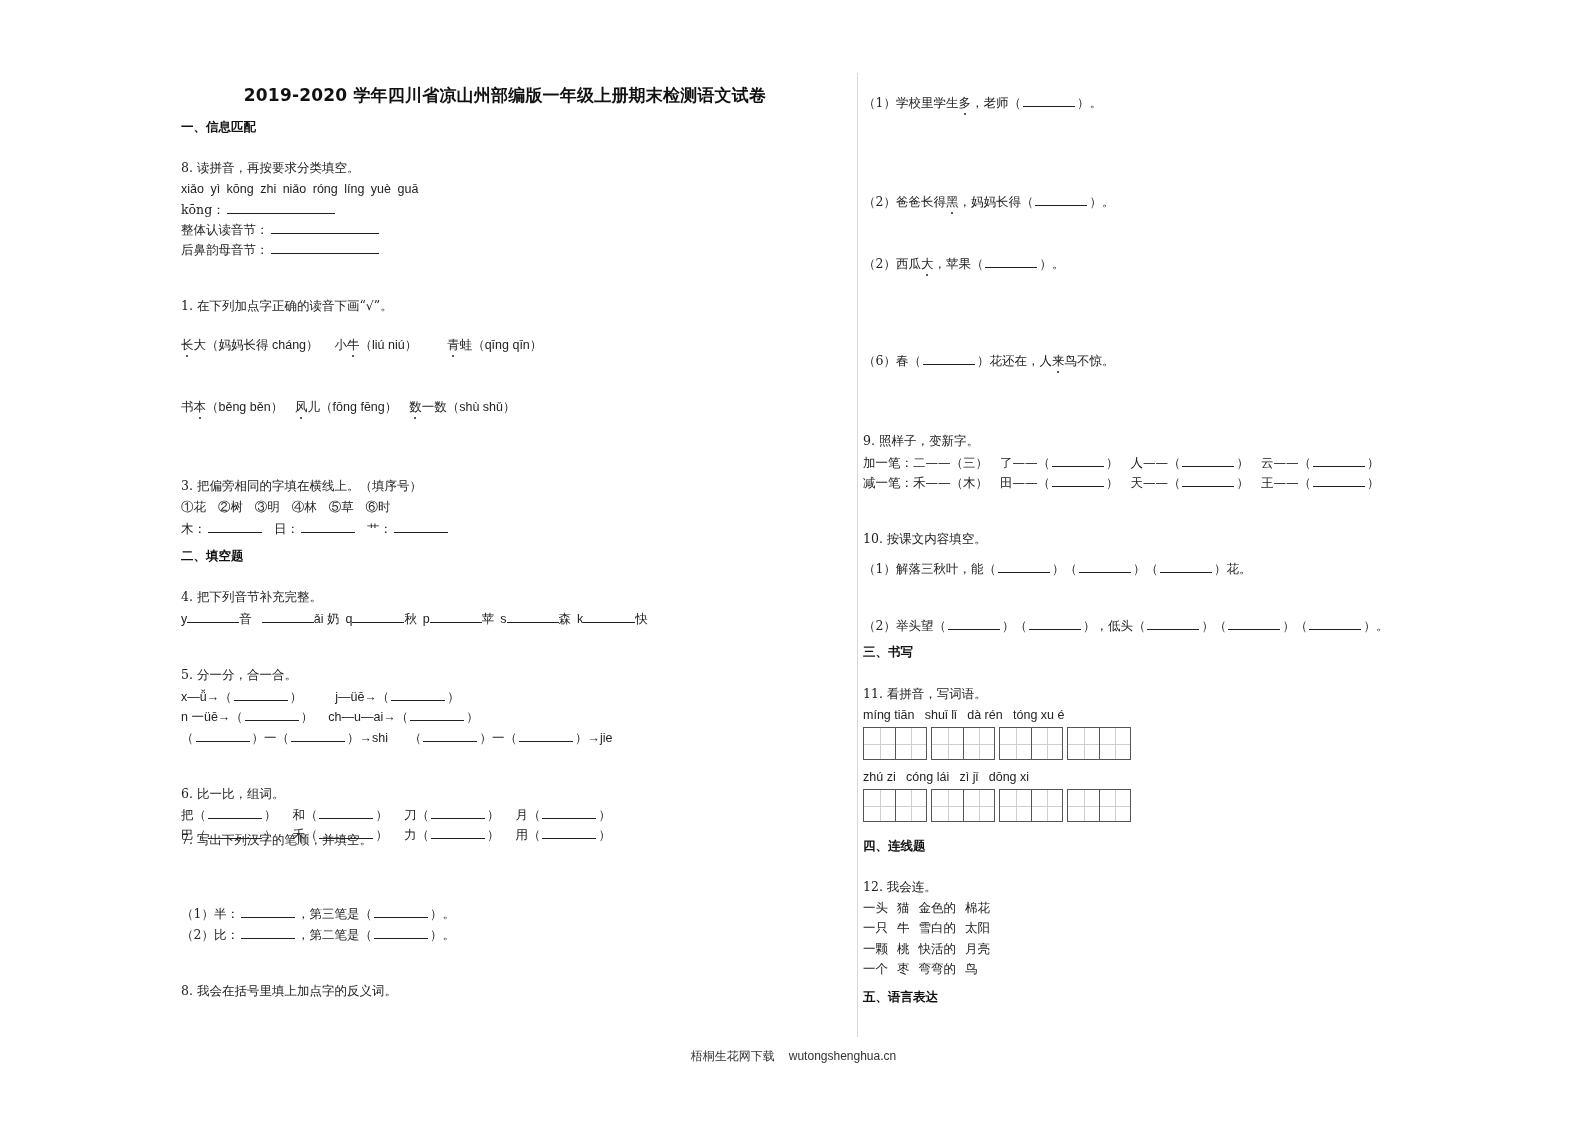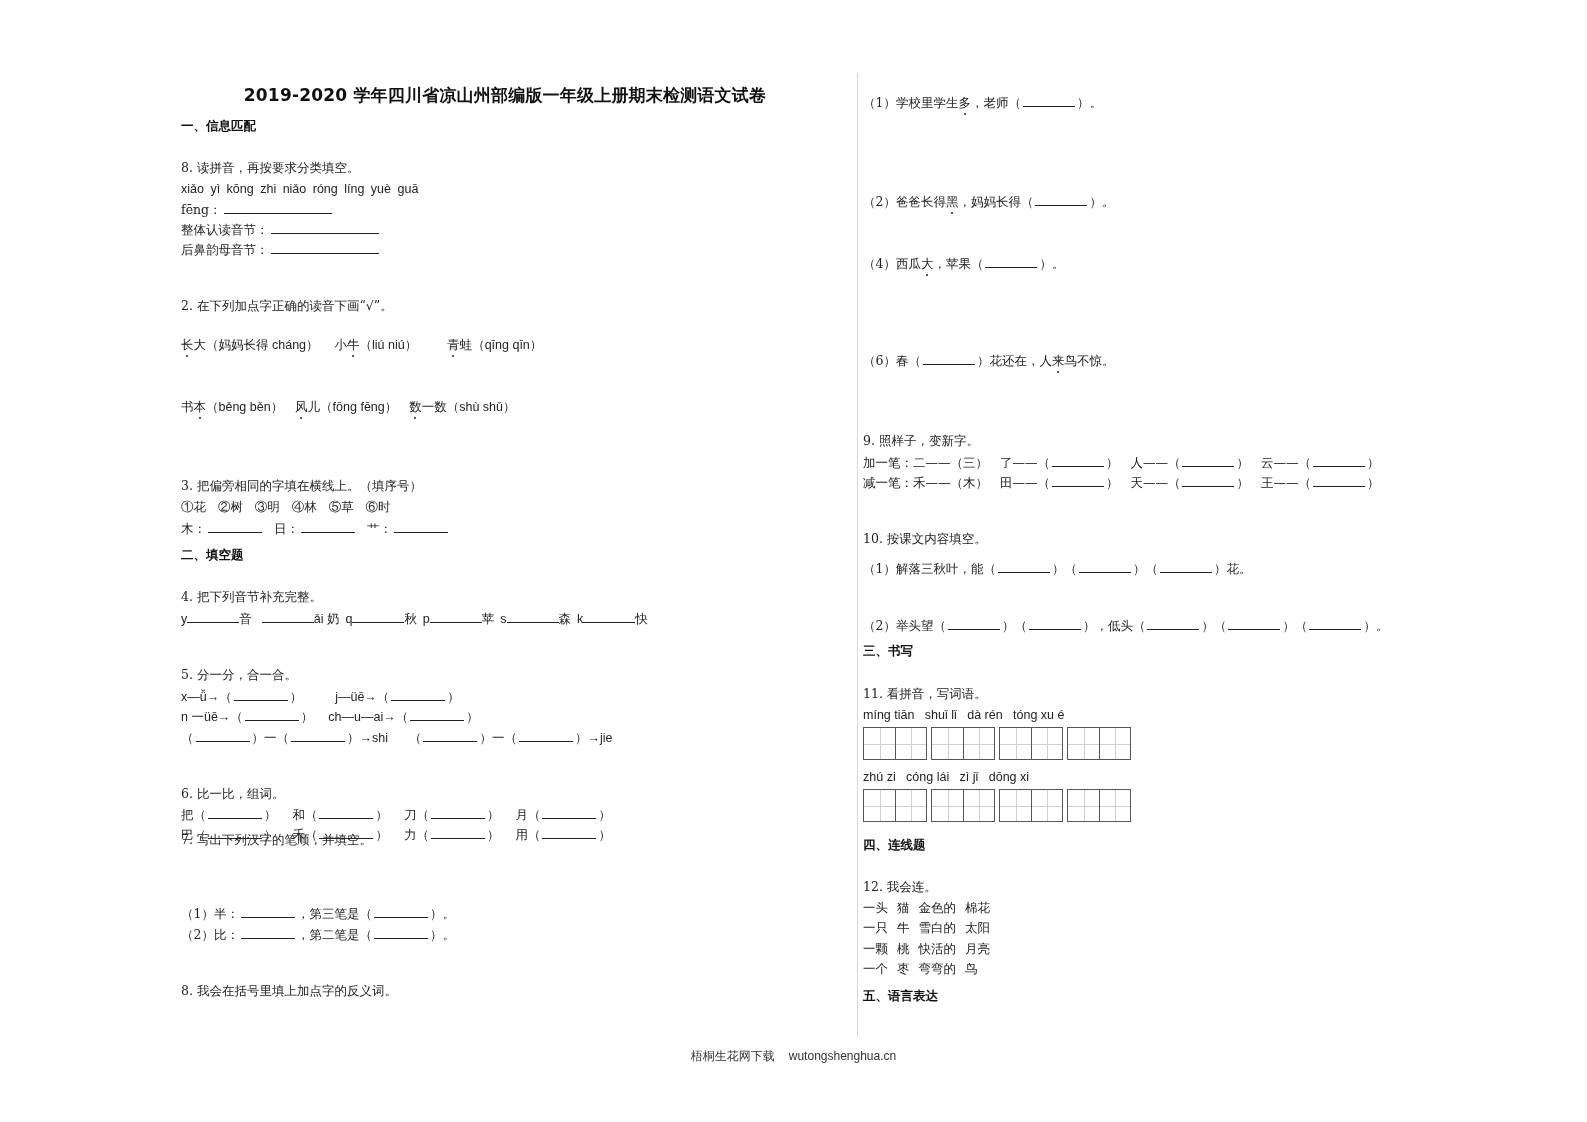--- a/index.html
+++ b/index.html
@@ -13,21 +13,21 @@
     font-family: "DejaVu Sans", "Liberation Sans", sans-serif;
     font-size: 17px; font-weight: bold; color: #111; letter-spacing: 0.2px;
   }
   .col { position: absolute; top: 0; }
   .col-left { left: 181px; width: 650px; }
   .col-right { left: 863px; width: 560px; }
   .ln {
     position: absolute; white-space: nowrap; font-size: 12.5px; line-height: 16px;
   }
   .ln.sec {
-    font-family: Liberation Mono, monospace; font-weight: bold; font-size: 12.5px; color: #111;
+    font-family: Liberation Serif, serif; font-weight: bold; font-size: 12.5px; color: #111;
   }
   .latin { font-family: "Liberation Sans", "DejaVu Sans", sans-serif; }
   .blank { display: inline-block; border-bottom: 1px solid #222; height: 12px; vertical-align: baseline; margin: 0 2px; }
   .dot { position: relative; }
   .dot::after {
     content: ""; position: absolute; left: 50%; bottom: -5px; width: 2px; height: 2px;
     background: #222; border-radius: 50%; transform: translateX(-50%);
   }
   .gap { display: inline-block; }
   .divider {
@@ -58,30 +58,30 @@
 
 <div class="divider"></div>
 
 <div class="col col-left">
 
   <div class="ln sec" style="top:119px">一、信息匹配</div>
 
   <div class="ln" style="top:160px">8. 读拼音，再按要求分类填空。</div>
   <div class="ln latin" style="top:181px; word-spacing:3px">xiǎo  yì  kōng  zhi  niǎo  róng  líng  yuè  guā</div>
   <div class="ln" style="top:201px">
-    <span>fēng：</span><span class="blank" style="width:108px"></span>
+    <span>kōng：</span><span class="blank" style="width:108px"></span>
   </div>
   <div class="ln" style="top:221px">
     <span>整体认读音节：</span><span class="blank" style="width:108px"></span>
   </div>
   <div class="ln" style="top:241px">
     <span>后鼻韵母音节：</span><span class="blank" style="width:108px"></span>
   </div>
 
-  <div class="ln" style="top:298px">2. 在下列加点字正确的读音下画“√”。</div>
+  <div class="ln" style="top:298px">1. 在下列加点字正确的读音下画“√”。</div>
   <div class="ln" style="top:337px">
     <span><span class="dot">长</span><span>大</span><span class="latin">（妈妈长得  cháng）</span></span>
     <span class="gap" style="width:8px"></span>
     <span><span>小</span><span class="dot">牛</span><span class="latin">（liú  niú）</span></span>
     <span class="gap" style="width:22px"></span>
     <span><span class="dot">青</span><span>蛙</span><span class="latin">（qīng  qīn）</span></span>
   </div>
   <div class="ln" style="top:399px">
     <span><span>书</span><span class="dot">本</span><span class="latin">（běng  běn）</span></span>
     <span class="gap" style="width:4px"></span>
@@ -156,21 +156,21 @@
 
 <div class="col col-right">
 
   <div class="ln" style="top:94px">
     <span>（1）学校里学生</span><span class="dot">多</span><span>，老师（</span><span class="blank" style="width:52px"></span><span>）。</span>
   </div>
   <div class="ln" style="top:193px">
     <span>（2）爸爸长得</span><span class="dot">黑</span><span>，妈妈长得（</span><span class="blank" style="width:52px"></span><span>）。</span>
   </div>
   <div class="ln" style="top:255px">
-    <span>（4）西瓜</span><span class="dot">大</span><span>，苹果（</span><span class="blank" style="width:52px"></span><span>）。</span>
+    <span>（2）西瓜</span><span class="dot">大</span><span>，苹果（</span><span class="blank" style="width:52px"></span><span>）。</span>
   </div>
   <div class="ln" style="top:352px">
     <span>（6）春（</span><span class="blank" style="width:52px"></span><span>）花还在，人</span><span class="dot">来</span><span>鸟不惊。</span>
   </div>
 
   <div class="ln" style="top:433px">9. 照样子，变新字。</div>
   <div class="ln" style="top:454px">
     <span>加一笔：</span><span>二——（三）</span><span class="gap" style="width:8px"></span>
     <span>了——（</span><span class="blank" style="width:52px"></span>）<span class="gap" style="width:8px"></span>
     <span>人——（</span><span class="blank" style="width:52px"></span>）<span class="gap" style="width:8px"></span>

